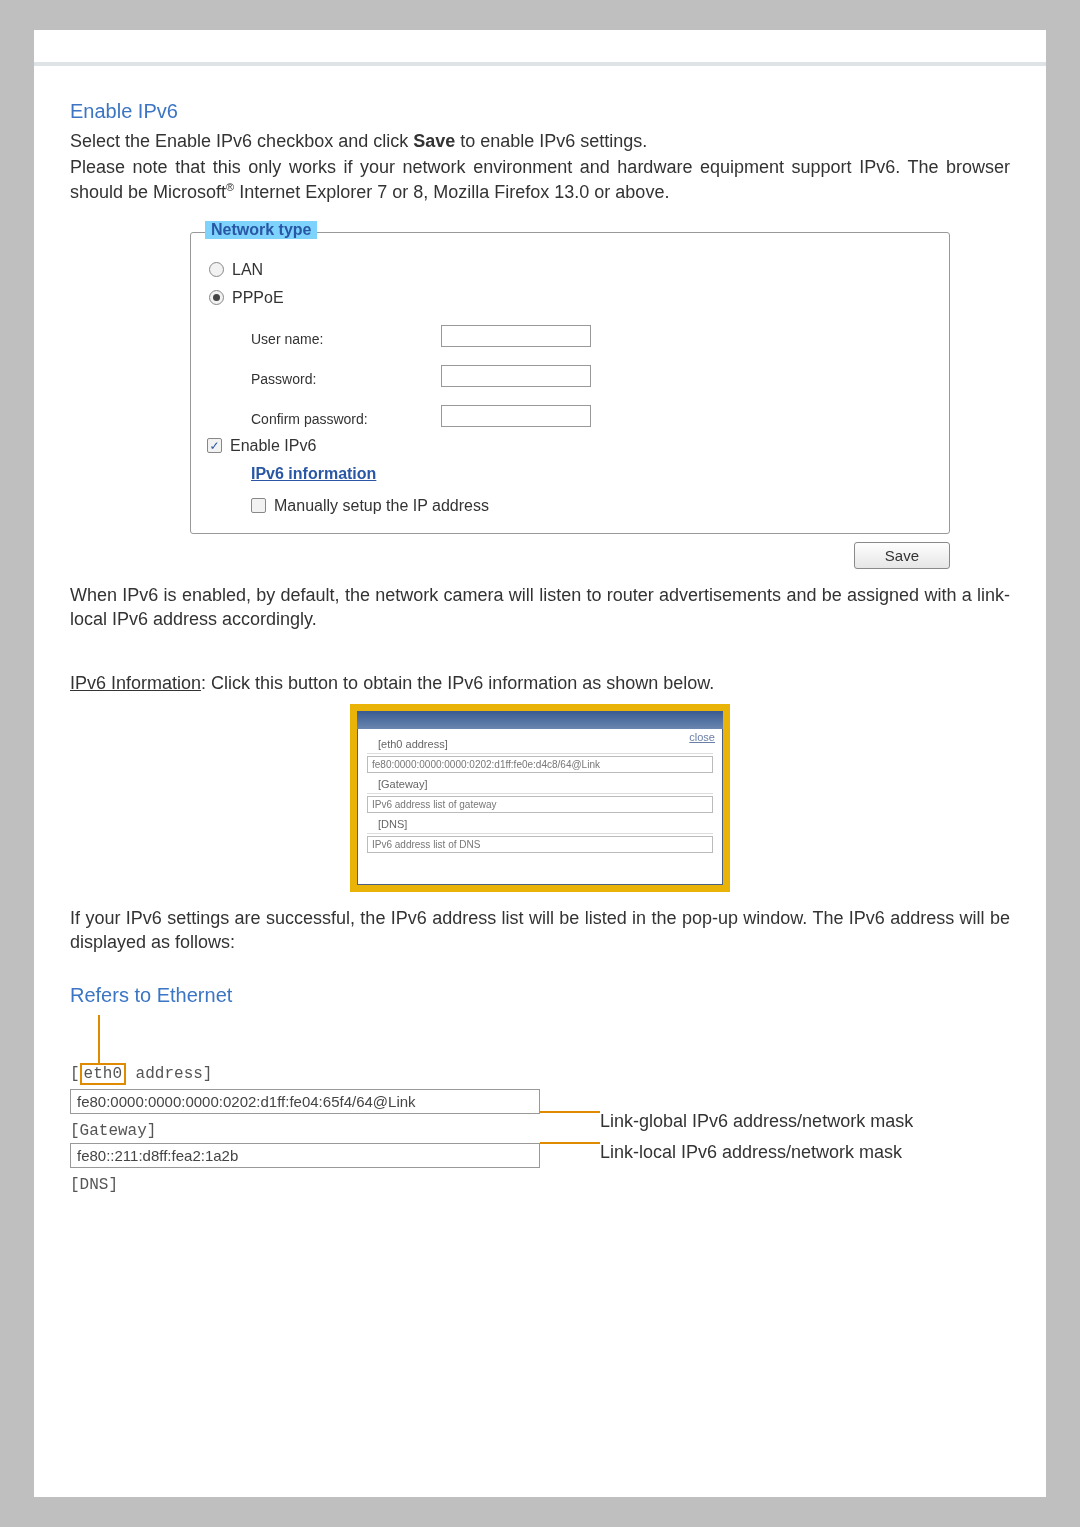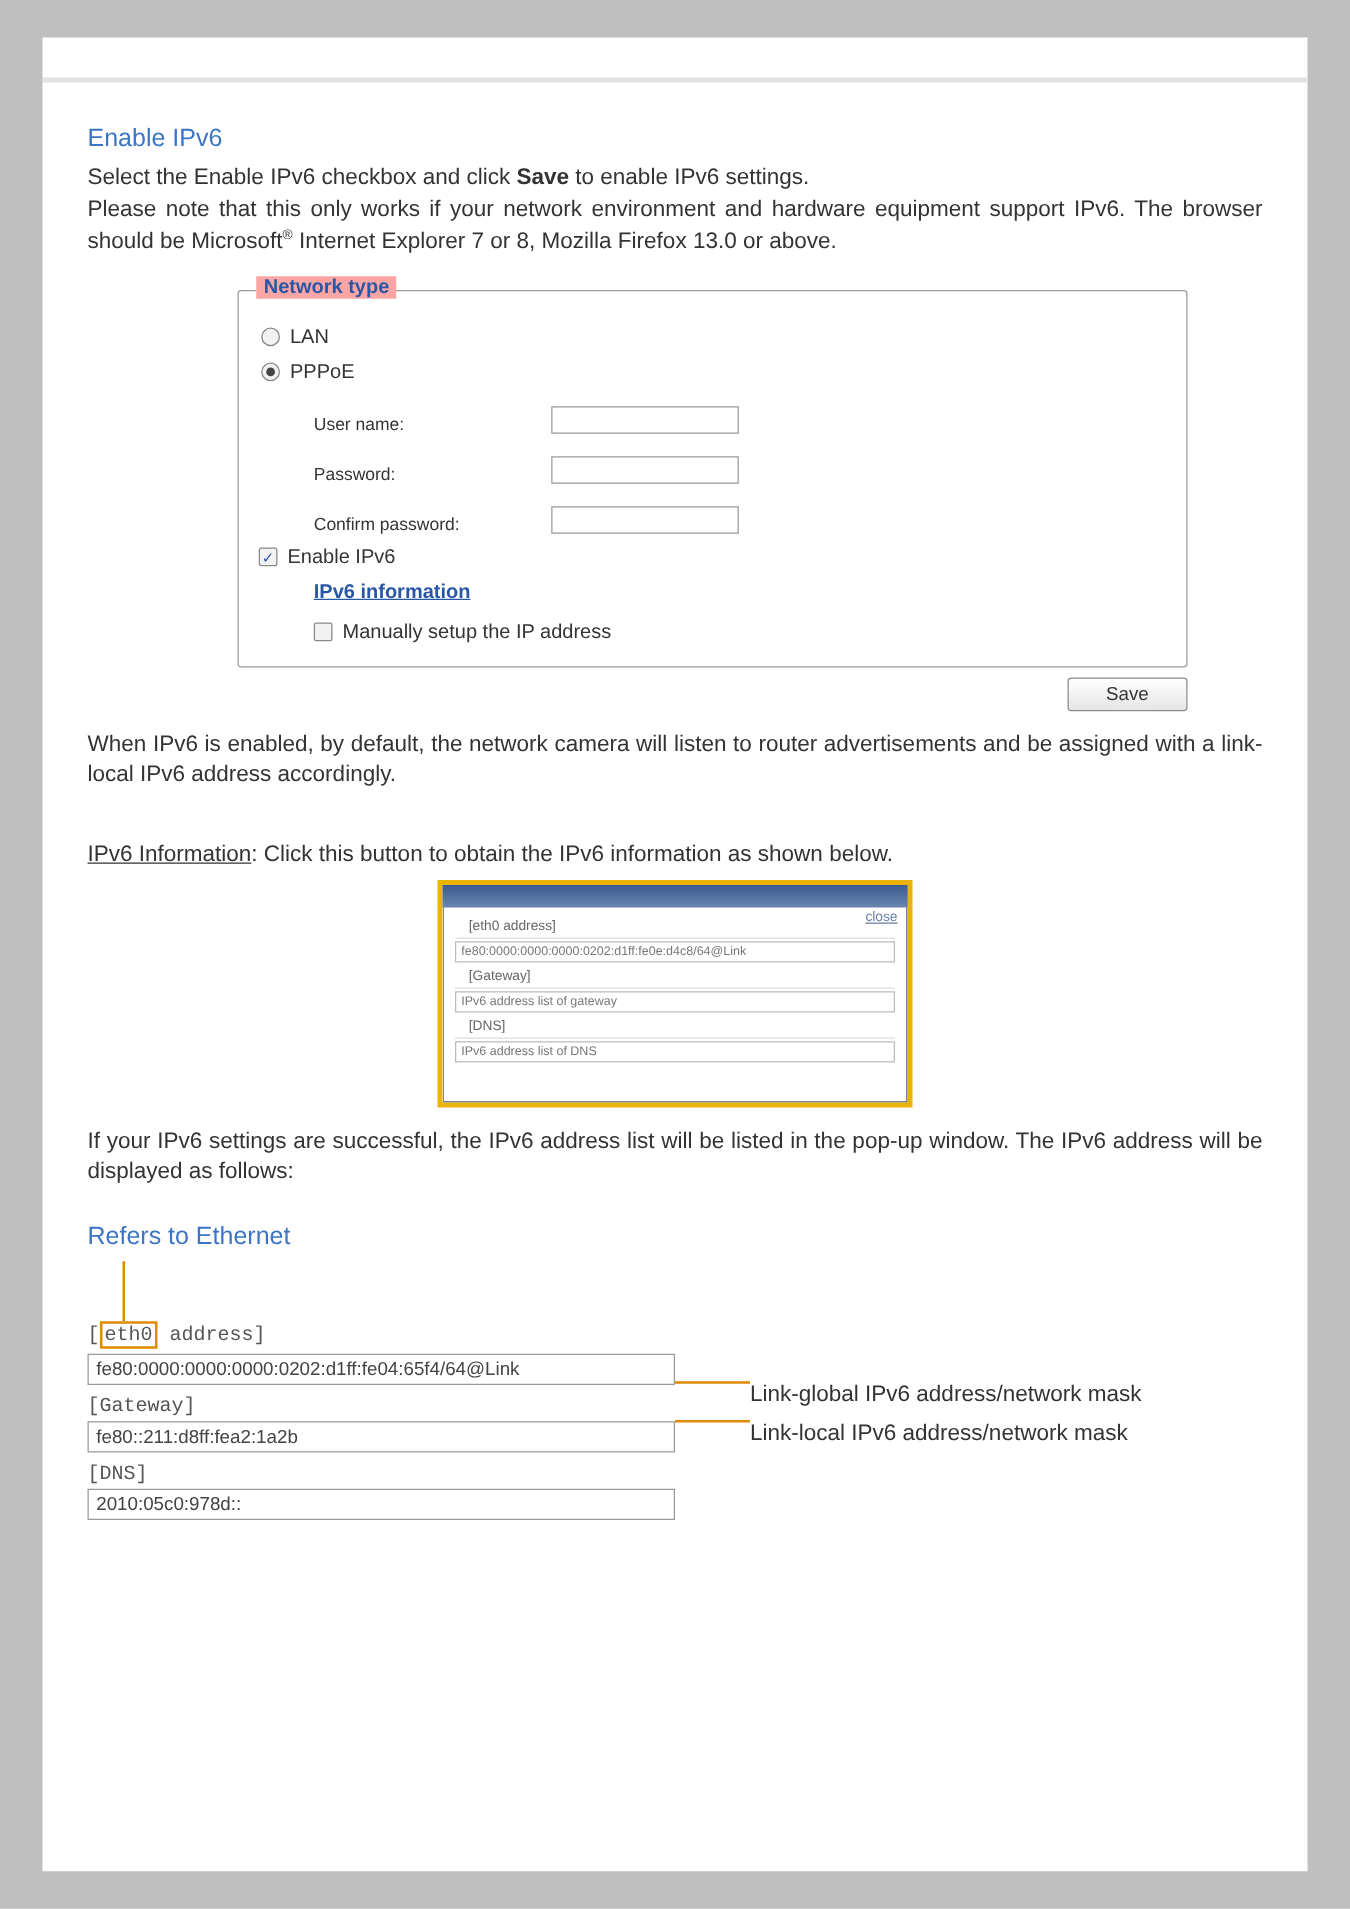--- a/index.html
+++ b/index.html
@@ -49,21 +49,21 @@
   .fieldset {
     border: 1px solid #999;
     border-radius: 3px;
     margin: 28px 60px 6px 120px;
     padding: 18px 18px 18px 18px;
     position: relative;
   }
   .legend {
     position: absolute;
     top: -12px; left: 14px;
-    background: #fca5a5;
+    background: #7dd3fc;
     padding: 0 6px;
     color: #2a57a5;
     font-weight: bold;
     font-size: 16px;
   }
   .radio-row, .check-row {
     display: flex;
     align-items: center;
     gap: 8px;
     margin: 10px 0;
@@ -113,21 +113,21 @@
     display: inline-block;
     border: 1px solid #8a8a8a;
     border-radius: 3px;
     padding: 4px 30px;
     background: linear-gradient(#fefefe,#e6e6e6);
     font-size: 15px;
   }
   .popup-shot {
     width: 380px;
     margin: 8px auto 14px auto;
-    border: 4px solid #eab308;
+    border: 7px solid #eab308;
     background: #fff;
     box-shadow: 0 0 0 1px #4b5f82 inset;
     font-size: 11px;
     color: #666;
   }
   .popup-head {
     height: 18px;
     background: linear-gradient(#3a5a90,#6a86b0);
   }
   .popup-body { padding: 6px 10px 30px 10px; position: relative; }
@@ -271,21 +271,20 @@
       <div class="vline"></div>
       <div class="eth-diagram" style="margin-top:0;">
         <div class="eth-left">
           <div class="eth-label-hdr">
             <span>[</span><span class="hl-box">eth0</span><span> address]</span>
           </div>
           <div class="eth-box">fe80:0000:0000:0000:0202:d1ff:fe04:65f4/64@Link</div>
           <div class="eth-plain">[Gateway]</div>
           <div class="eth-box">fe80::211:d8ff:fea2:1a2b</div>
           <div class="eth-plain">[DNS]</div>
-          <div class="eth-box">2010:05c0:978d::</div>
         </div>
         <div class="eth-right">
           <div class="conn">
             <span class="hline"></span>
             <span>Link-global IPv6 address/network mask</span>
           </div>
           <div class="conn">
             <span class="hline"></span>
             <span>Link-local IPv6 address/network mask</span>
           </div>

